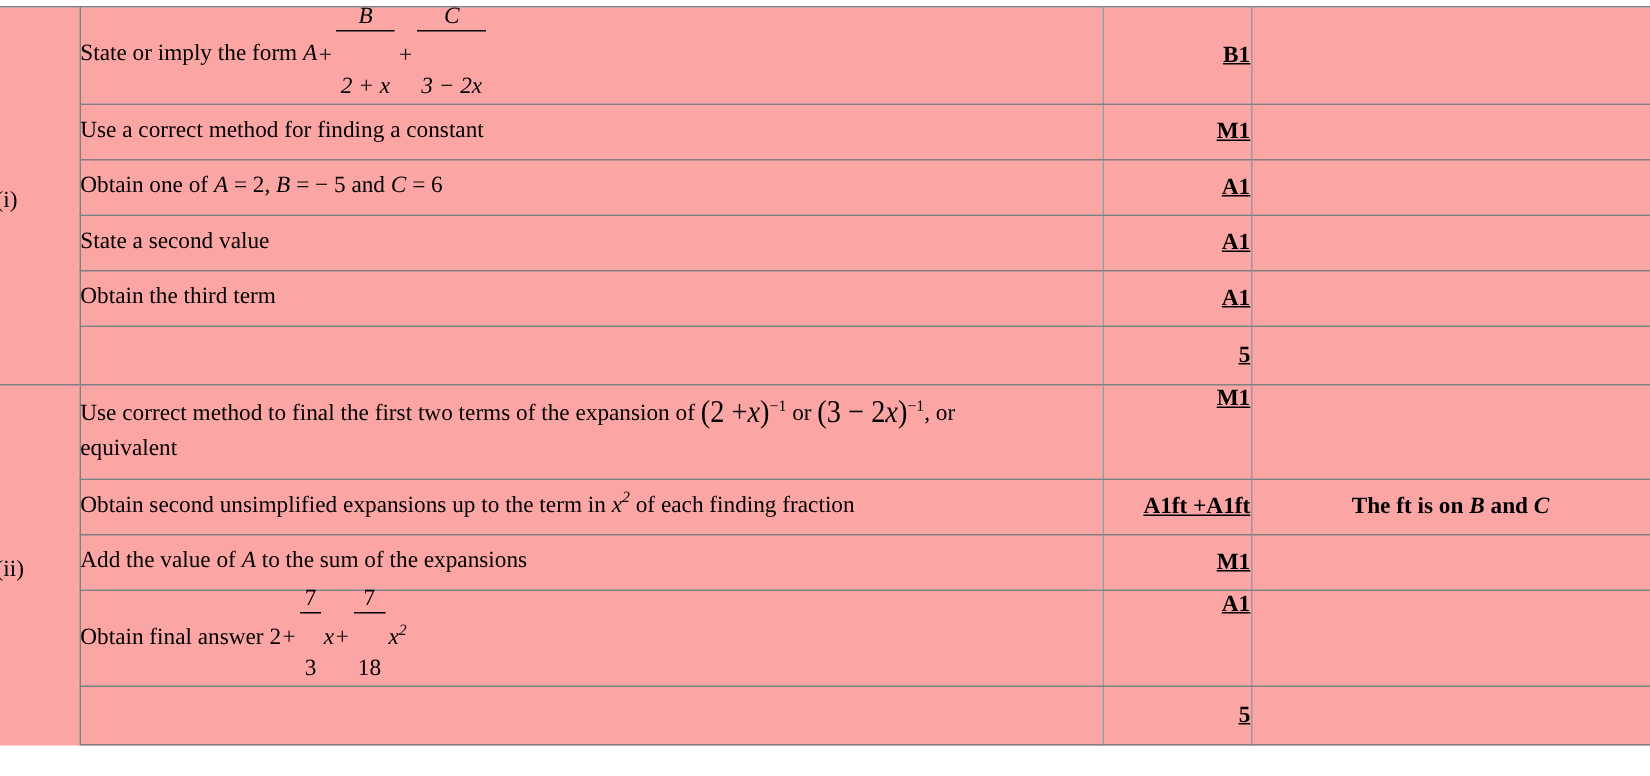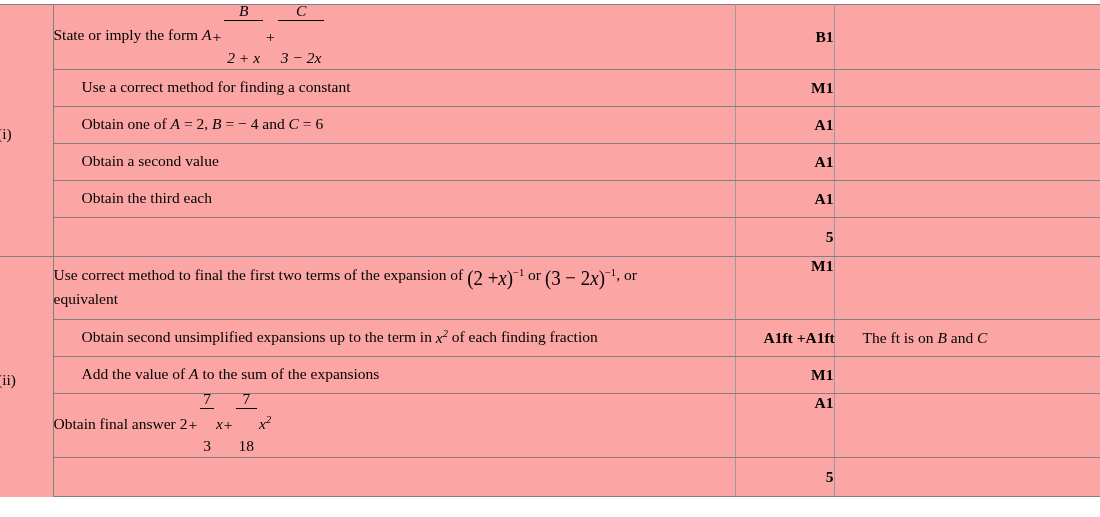--- a/index.html
+++ b/index.html
@@ -70,32 +70,34 @@
     padding: 7px 8px 7px 9px;
     line-height: 1.45;
     text-align: left;
   }
   .marks-cell {
     padding: 7px 9px 7px 6px;
     text-align: right;
     font-weight: bold;
     font-size: 15.5px;
     white-space: nowrap;
+    text-decoration: underline;
   }
   .marks-cell.top-align { vertical-align: top; }
   .notes-cell {
     padding: 7px 8px 7px 9px;
-    text-align: left;
+    text-align: center;
+    font-weight: bold;
   }
 
   .empty-cell { height: 100%; }
 
   
   tr.r-tall    > td { height: 60px; }
-  tr.r-normal  > td { height: 36px; padding-left: 28px; }
+  tr.r-normal  > td { height: 36px; }
   tr.r-blank   > td { height: 38px; }
   tr.r-two-line> td { height: 62px; }
   tr.r-frac    > td { height: 58px; }
 
   
   .mathvar {
     font-style: italic;
     font-family: "Liberation Serif", "DejaVu Serif", serif;
   }
   .math {
@@ -180,36 +182,36 @@
         <td class="marks-cell">M1</td>
         <td class="notes-cell"></td>
       </tr>
 
       <tr class="r-normal">
         <td class="scheme-cell">
           <span>Obtain one of</span>
           <span class="mathvar">A</span>
           <span>= 2,</span>
           <span class="mathvar">B</span>
-          <span>= − 4 and</span>
+          <span>= − 5 and</span>
           <span class="mathvar">C</span>
           <span>= 6</span>
         </td>
         <td class="marks-cell">A1</td>
         <td class="notes-cell"></td>
       </tr>
 
       <tr class="r-normal">
-        <td class="scheme-cell">Obtain a second value</td>
+        <td class="scheme-cell">State a second value</td>
         <td class="marks-cell">A1</td>
         <td class="notes-cell"></td>
       </tr>
 
       <tr class="r-normal">
-        <td class="scheme-cell">Obtain the third each</td>
+        <td class="scheme-cell">Obtain the third term</td>
         <td class="marks-cell">A1</td>
         <td class="notes-cell"></td>
       </tr>
 
       <tr class="r-blank">
         <td class="scheme-cell empty-cell"></td>
         <td class="marks-cell">5</td>
         <td class="notes-cell"></td>
       </tr>
 

